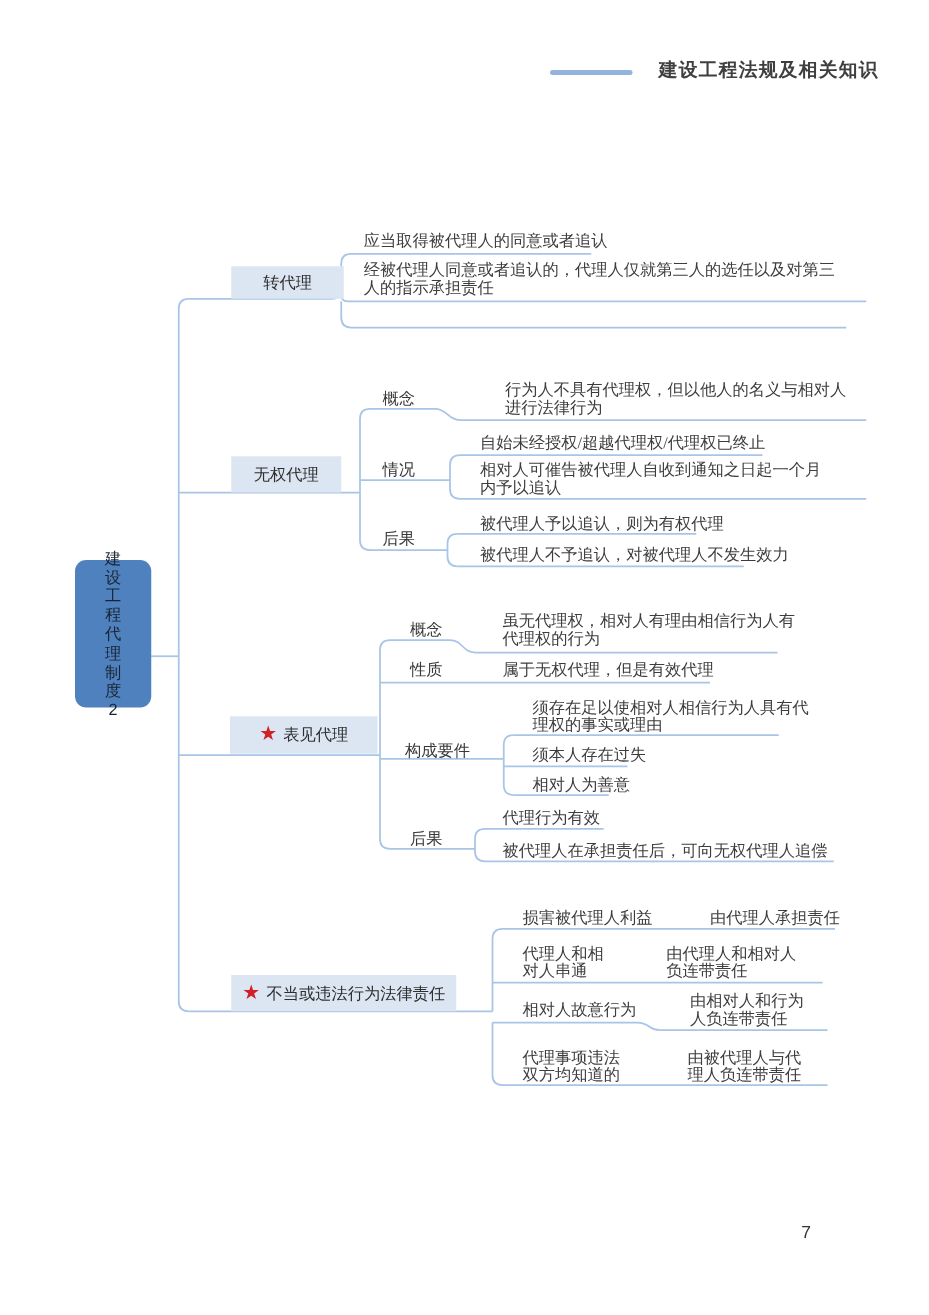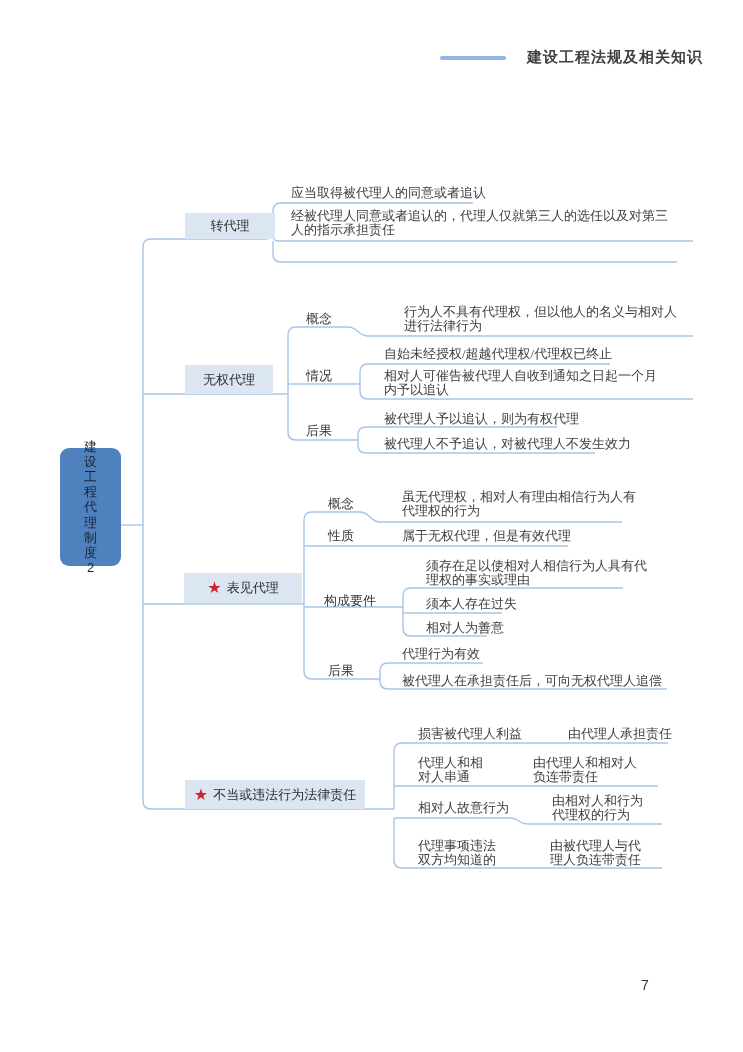--- a/index.html
+++ b/index.html
@@ -146,21 +146,21 @@
     <span>不当或违法行为法律责任</span>
   </div>
   <div class="t" style="left:418px;top:727px;">损害被代理人利益</div>
   <div class="t" style="left:568px;top:727px;">由代理人承担责任</div>
   <div class="t" style="left:418px;top:756px;">代理人和相
 对人串通</div>
   <div class="t" style="left:533px;top:756px;">由代理人和相对人
 负连带责任</div>
   <div class="t" style="left:418px;top:801px;">相对人故意行为</div>
   <div class="t" style="left:552px;top:794px;">由相对人和行为
-代理权的行为</div>
+人负连带责任</div>
   <div class="t" style="left:418px;top:839px;">代理事项违法
 双方均知道的</div>
   <div class="t" style="left:550px;top:839px;">由被代理人与代
 理人负连带责任</div>
 
   <div class="pgnum">7</div>
 
 </div>
 
 </body></html>

